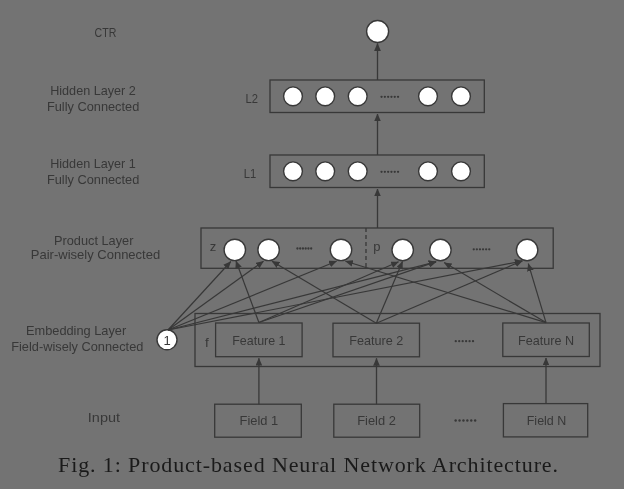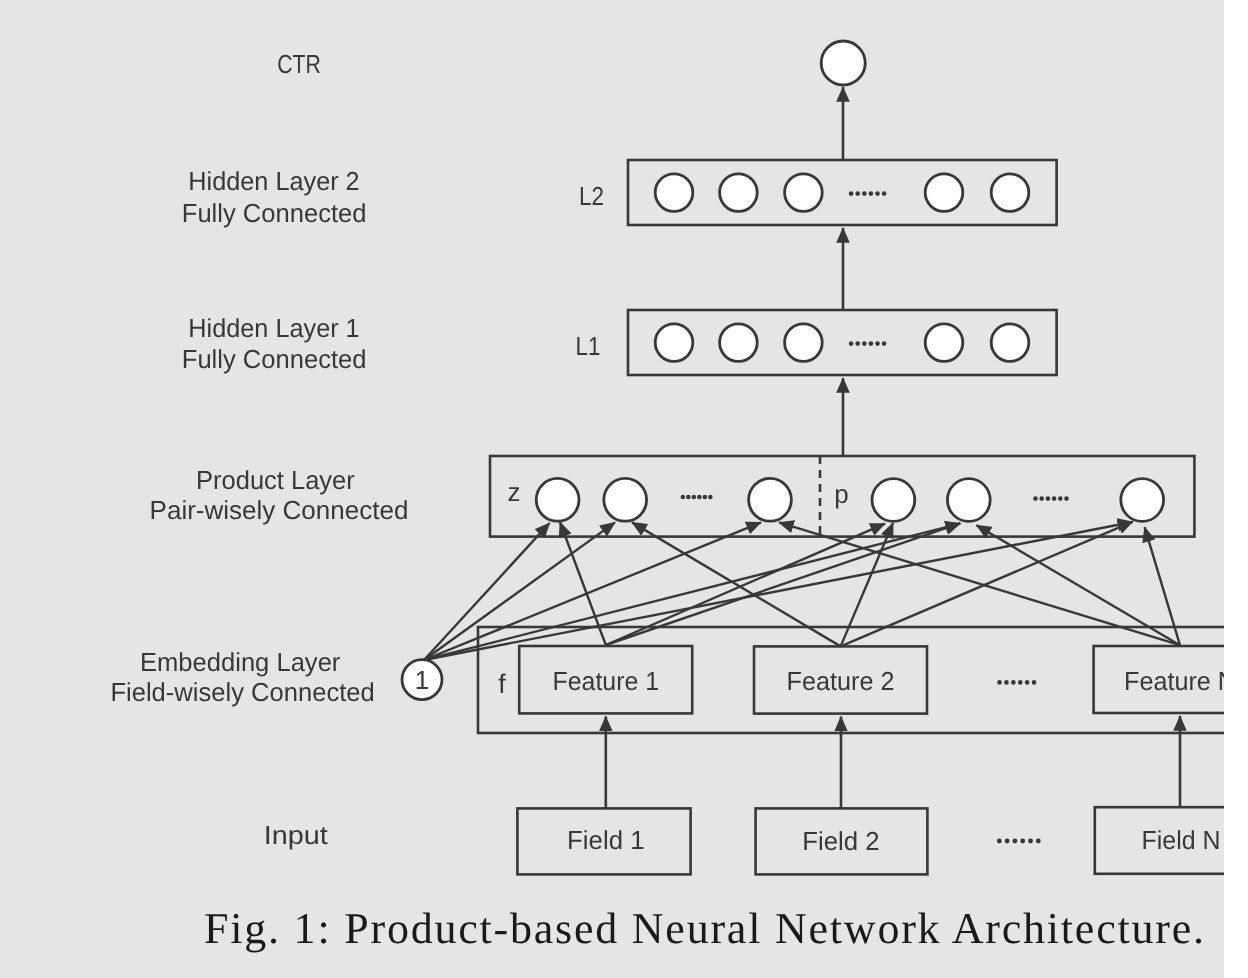--- a/index.html
+++ b/index.html
@@ -1,16 +1,16 @@
 <!DOCTYPE html>
 <html><head>
 <meta charset="utf-8">
 <style>
 html,body{margin:0;padding:0;background:#ffffff;}
-#wrap{position:relative;width:568px;height:489px;background:#e5e5e5;overflow:hidden;padding-left:44px;}
+#wrap{position:relative;width:624px;height:489px;background:#737373;overflow:hidden;}
 svg{display:block;}
 </style>
 </head>
 <body>
 <div id="wrap">
 <svg width="624" height="489" viewBox="0 0 624 489" xmlns="http://www.w3.org/2000/svg">
 <defs>
 <marker id="ah" viewBox="0 0 8 7" refX="7.6" refY="3.5" markerWidth="7.8" markerHeight="6.8" markerUnits="userSpaceOnUse" orient="auto">
 <path d="M0,0 L8,3.5 L0,7 Z" fill="#383838"></path>
 </marker>

